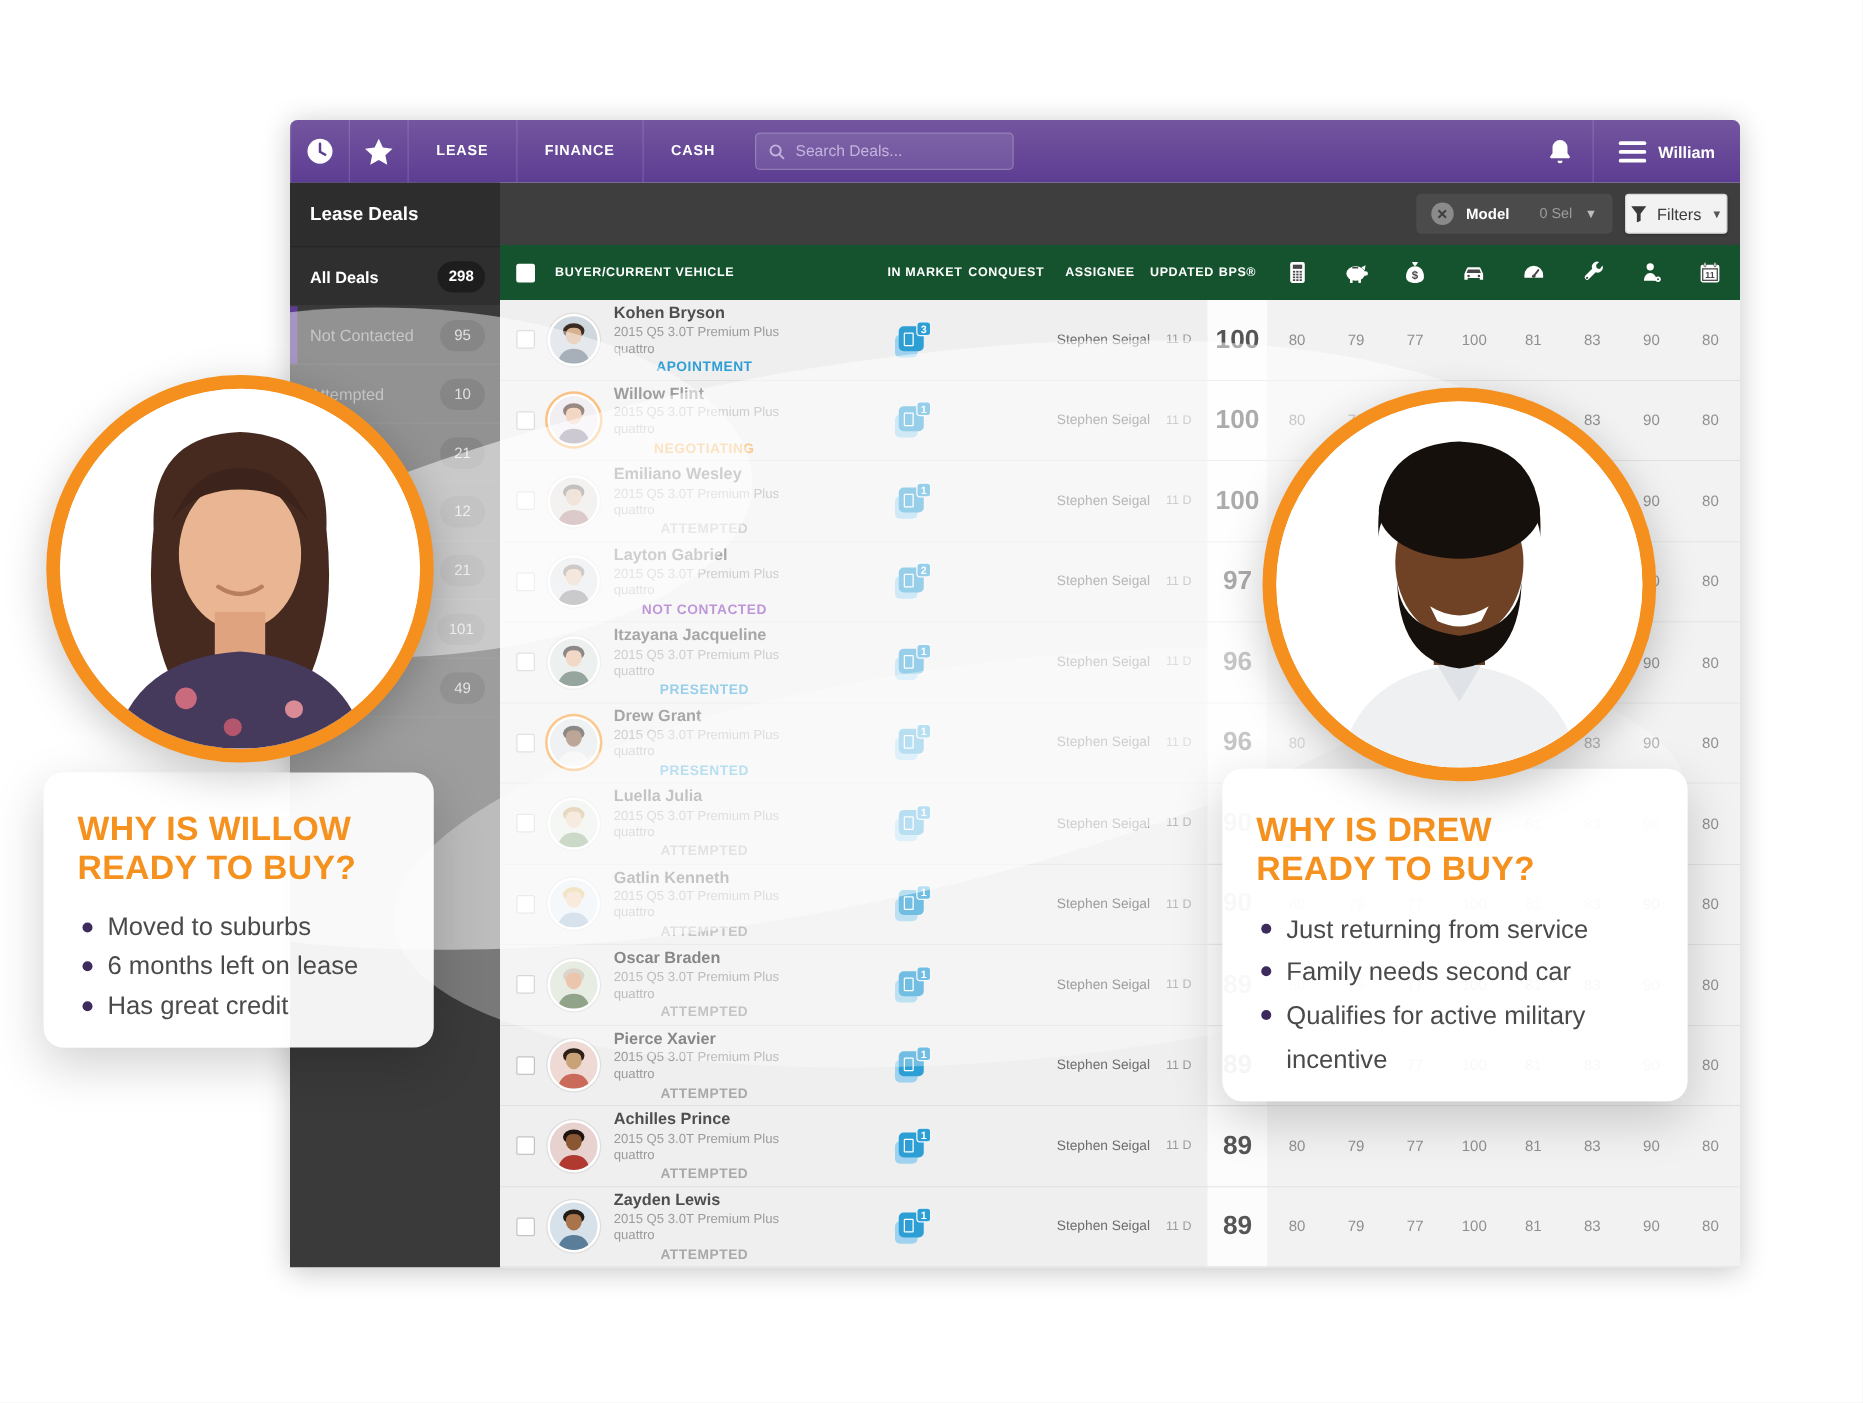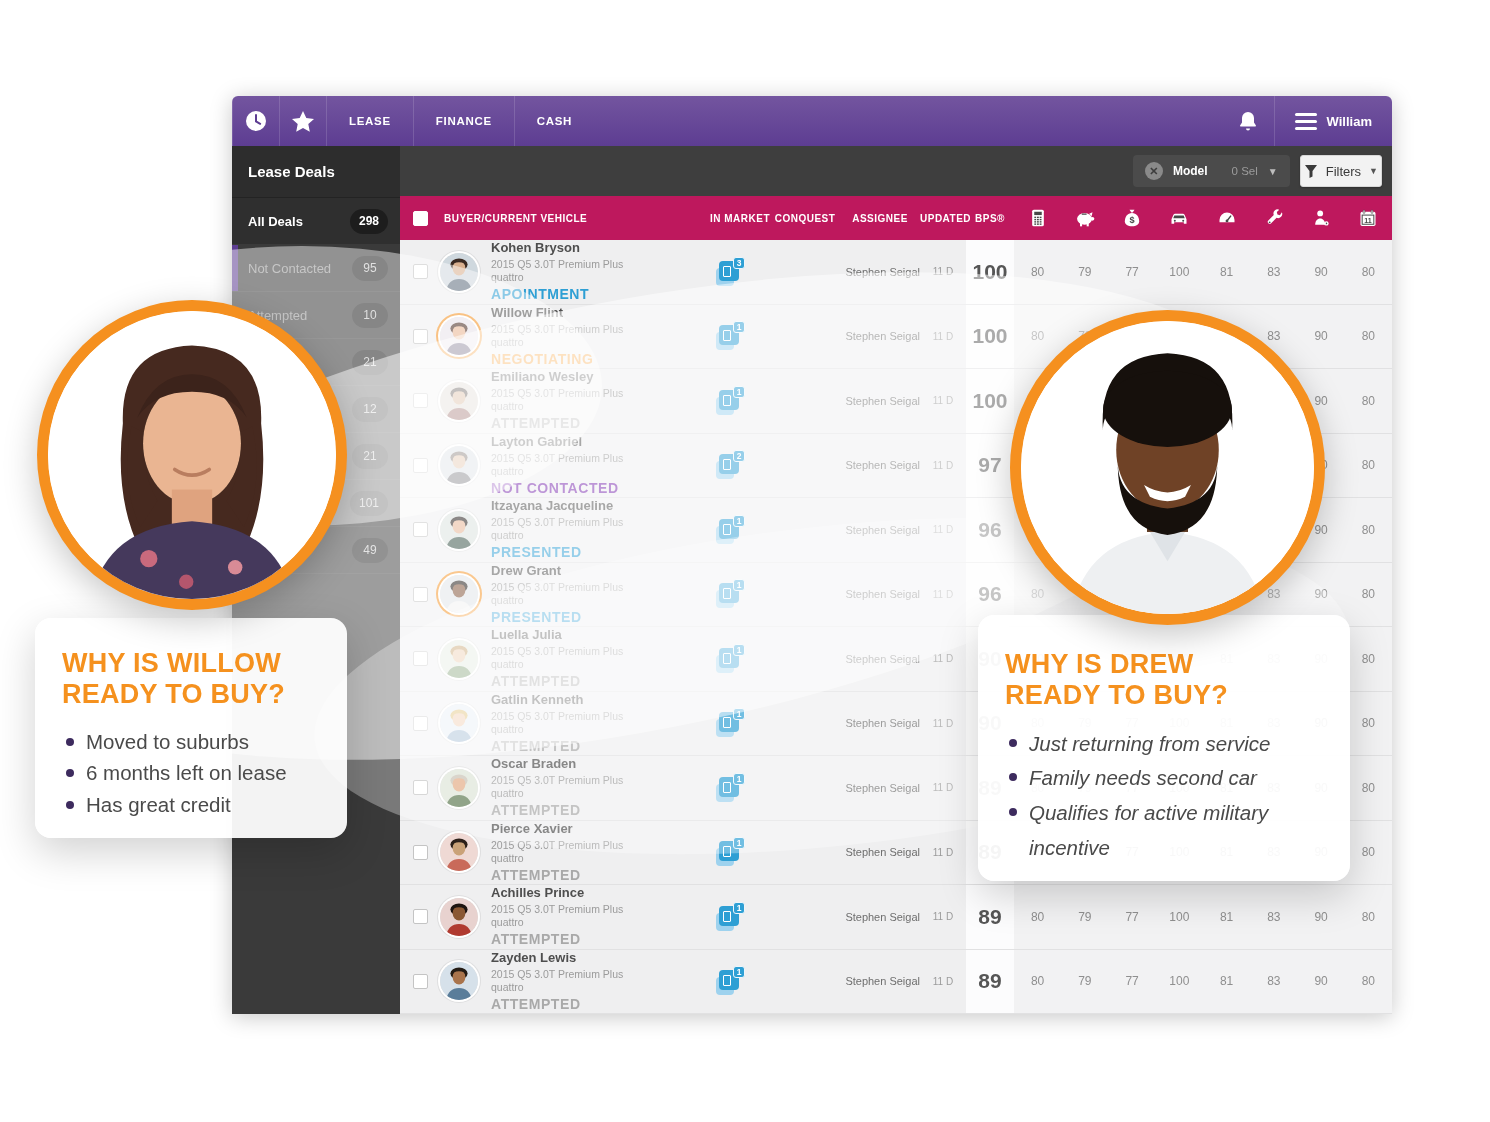--- a/index.html
+++ b/index.html
@@ -56,21 +56,21 @@
   .chip-x { width:18px; height:18px; border-radius:50%; background:#8a8a8a; display:flex; align-items:center; justify-content:center;
             color:#3e3e3e; font-size:11px; font-weight:bold; }
   .chip-label { color:#fff; font-size:12px; font-weight:bold; }
   .chip-sel { color:#9c9c9c; font-size:11.5px; margin-left:14px; }
   .chip-chev { color:#bdbdbd; font-size:10px; }
   .filters-btn { display:flex; align-items:center; gap:8px; background:#f2f2f2; border:1px solid #d8d8d8; border-radius:3px;
                  height:32px; padding:0 3px; color:#3a3a3a; font-size:13px; cursor:pointer; box-shadow:0 1px 2px rgba(0,0,0,.25); }
   .filters-btn .caret { font-size:9px; color:#555; }
 
   
-  .thead { height:44px; background:#be185d; display:flex; align-items:center; color:#fff; }
+  .thead { height:44px; background:#14532d; display:flex; align-items:center; color:#fff; }
   .th { font-size:10px; font-weight:bold; letter-spacing:.05em; }
   .h-check { width:40px; display:flex; justify-content:center; }
   .h-buyer { width:250px; padding-left:4px; }
   .h-inmkt { width:80px; text-align:right; }
   .h-conq  { width:70px; text-align:center; }
   .h-asgn  { width:80px; text-align:center; }
   .h-upd   { width:46px; text-align:center; }
   .h-bps   { width:48px; text-align:center; }
   .h-icons { flex:1; display:flex; }
   .h-icon-cell { flex:1; display:flex; align-items:center; justify-content:center; cursor:pointer; }
@@ -83,21 +83,21 @@
   .row { height:64.5px; display:flex; align-items:center; border-bottom:1px solid #e1e1e2; background:#efeff0; }
   .c-check { width:40px; display:flex; justify-content:center; }
   .c-info { width:250px; display:flex; align-items:center; gap:13px; }
   .avatar { width:38px; height:38px; border-radius:50%; overflow:hidden; flex:0 0 auto;
             box-shadow:0 0 0 2px #fff, 0 0 0 3px rgba(0,0,0,.07); background:#ddd; }
   .avatar.ring { box-shadow:0 0 0 2px #fff, 0 0 0 4px #f5901f; }
   .avatar svg { display:block; width:100%; height:100%; }
   .info-text { line-height:1.2; }
   .nm { font-size:13px; font-weight:bold; color:#4e4e4e; margin-bottom:2px; cursor:pointer; }
   .veh { font-size:10.5px; color:#9b9b9b; width:145px; line-height:1.25; }
-  .st { font-size:14px; font-weight:bold; letter-spacing:.04em; margin-top:2px; }
+  .st { font-size:11px; font-weight:bold; letter-spacing:.04em; margin-top:2px;text-align:center; }
   .c-inmkt { width:80px; display:flex; justify-content:center; }
   .imb { position:relative; width:22px; height:22px; cursor:pointer; }
   .imb .back { position:absolute; left:-3px; bottom:-3px; width:18px; height:18px; background:#9ed2ee; border-radius:4px; }
   .imb .front { position:absolute; left:0; top:0; width:20px; height:20px; background:#2e9fd4; border-radius:4px; }
   .imb .doc { position:absolute; left:4px; top:5px; width:8px; height:11px; border:1.4px solid #fff; border-radius:1px; }
   .imb .num { position:absolute; right:-4px; top:-4px; min-width:12px; height:12px; background:#2e9fd4; border:1.5px solid #eef6fb;
               border-radius:3px; color:#fff; font-size:8.5px; font-weight:bold; display:flex; align-items:center; justify-content:center; padding:0 1px;}
   .c-conq { width:70px; }
   .c-asgn { width:80px; text-align:right; font-size:11px; color:#6e6e6e; }
   .c-upd { width:46px; text-align:center; font-size:10px; color:#9b9b9b; }
@@ -117,21 +117,21 @@
   .portrait-drew { left:1010px; top:310px; width:315px; height:315px; }
 
   .callout { position:absolute; background:rgba(255,255,255,.94); border-radius:16px;
              box-shadow:0 14px 40px rgba(0,0,0,.18); z-index:5; padding:30px 26px 24px 27px; }
   .callout-left { left:35px; top:618px; width:312px; height:220px; }
   .callout-right { left:978px; top:615px; width:372px; height:266px; padding-top:34px; }
   .co-title { color:#f5911e; font-size:27px; font-weight:800; line-height:1.16; letter-spacing:.01em; }
   .co-bullets { list-style:none; margin-top:15px; }
   .co-bullets li { position:relative; padding-left:24px; font-size:20.5px; color:#4a4a4a; line-height:1.55; }
   .co-bullets li::before { content:""; position:absolute; left:4px; top:12px; width:8px; height:8px; border-radius:50%; background:#3d2b5e; }
-  .callout-right .co-bullets li { line-height:1.7;font-style:italic; }
+  .callout-right .co-bullets li { line-height:1.7; }
 </style>
 </head>
 <body>
 
 <div class="canvas">
 
   <div class="app">
 
     <div class="topbar">
       <div class="nav-btn">
@@ -141,20 +141,29 @@
         </svg>
       </div>
       <div class="nav-btn">
         <svg width="24" height="23" viewBox="0 0 24 23">
           <path d="M12 1l3.3 7 7.7.9-5.7 5.2 1.5 7.6L12 17.9l-6.8 3.8 1.5-7.6L1 8.9 8.7 8z" fill="#fff"></path>
         </svg>
       </div>
       <div class="nav-tab">LEASE</div>
       <div class="nav-tab">FINANCE</div>
       <div class="nav-tab">CASH</div>
+      <div class="search-wrap">
+        <div class="search-box">
+          <svg width="15" height="15" viewBox="0 0 15 15">
+            <circle cx="6.2" cy="6.2" r="4.6" fill="none" stroke="#c3b4dd" stroke-width="1.7"></circle>
+            <path d="M9.7 9.7l3.6 3.6" stroke="#c3b4dd" stroke-width="1.7" stroke-linecap="round"></path>
+          </svg>
+          <input type="text" placeholder="Search Deals..." style="">
+        </div>
+      </div>
       <div class="top-right">
         <div class="bell-wrap">
           <svg width="20" height="22" viewBox="0 0 20 22">
             <path d="M10 2a6 6 0 0 1 6 6v4.5l1.8 2.7c.4.6 0 1.3-.7 1.3H2.9c-.7 0-1.1-.7-.7-1.3L4 12.5V8a6 6 0 0 1 6-6z" fill="#fff"></path>
             <path d="M8 18.5h4a2 2 0 0 1-4 0z" fill="#fff"></path>
           </svg>
         </div>
         <div class="user-wrap">
           <span class="hamburger">
               <i></i>

